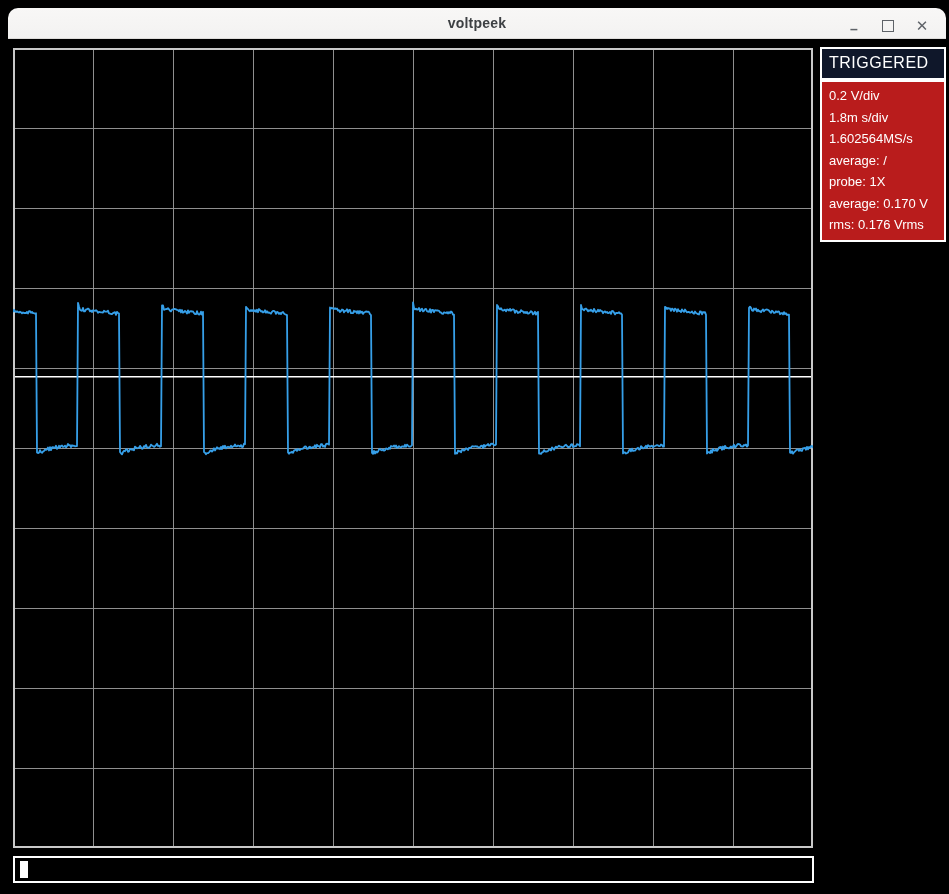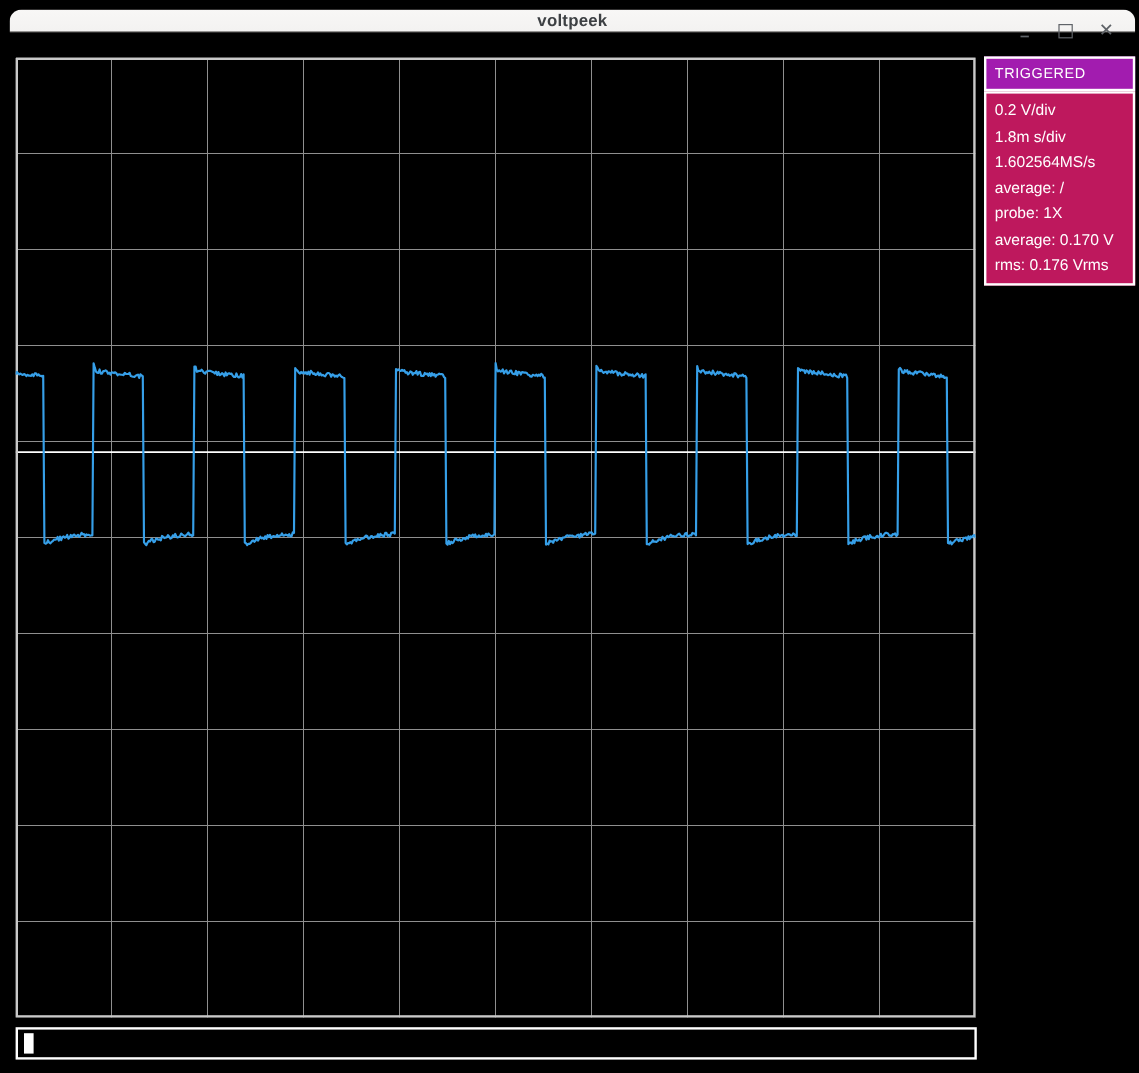--- a/index.html
+++ b/index.html
@@ -5,21 +5,21 @@
   html,body{margin:0;padding:0;}
   body{
     width:949px;height:894px;
     background:#000;
     font-family:"Liberation Sans", sans-serif;
     position:relative;
     overflow:hidden;
   }
   
   .titlebar{
-    position:absolute;left:8px;top:8px;width:938px;height:19px;
+    position:absolute;left:8px;top:8px;width:938px;height:31px;
     background:linear-gradient(#f8f7f6,#f3f2f1);
     border-radius:10px 10px 0 0;
     display:flex;align-items:center;justify-content:center;
     border-bottom:1px solid #dedcda;
     box-sizing:border-box;
   }
   .titlebar .title{
     font-weight:bold;font-size:14px;color:#3d4043;letter-spacing:.2px;
   }
   .win-controls{
@@ -32,26 +32,26 @@
     background:transparent;border:none;padding:0;
   }
   .min-glyph{position:relative;top:3px;font-weight:bold;}
   .max-glyph{width:10px;height:10px;border:1.5px solid #5f6368;display:block;}
   .close-glyph{font-size:15px;}
   
   .scope-wrap{position:absolute;left:13px;top:48px;width:800px;height:800px;}
   
   .info-panel{position:absolute;left:820px;top:47px;width:126px;box-sizing:border-box;}
   .info-header{
-    border:2px solid #fff;background:#a21caf;color:#fff;
-    font-size:12px;letter-spacing:.5px;
+    border:2px solid #fff;background:#0f172a;color:#fff;
+    font-size:16px;letter-spacing:.5px;
     padding:5px 7px 6px 7px;box-sizing:border-box;
   }
   .info-stats{
-    border:2px solid #fff;background:#be185d;color:#fff;
+    border:2px solid #fff;background:#b91c1c;color:#fff;
     padding:3px 0 4px 0;box-sizing:border-box;
   }
   .info-stats .stat-row{
     font-size:13px;line-height:21.5px;padding:0 7px;white-space:nowrap;
   }
   
   .command-bar{
     position:absolute;left:13px;top:856px;width:801px;height:27px;
     box-sizing:border-box;border:2px solid #fff;background:#000;
     display:flex;align-items:center;

